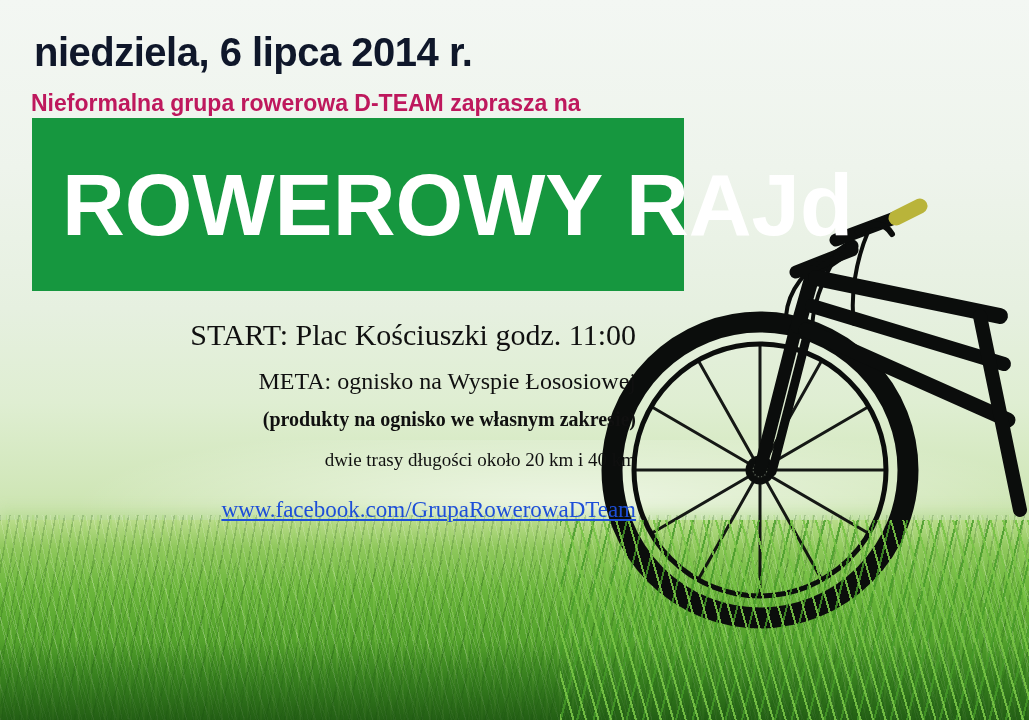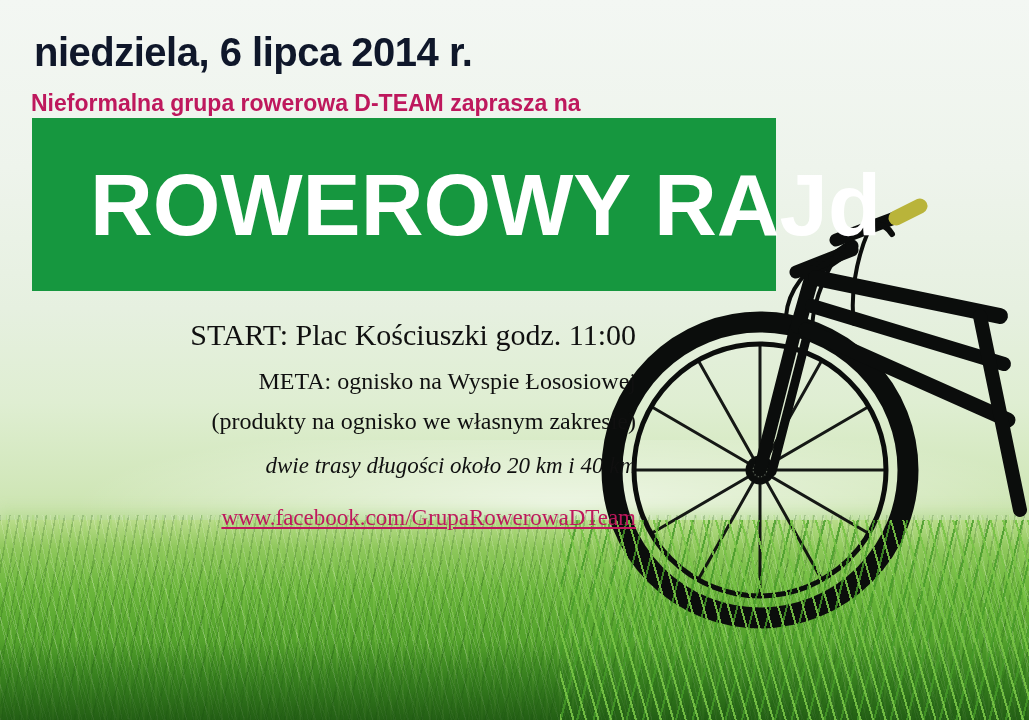--- a/index.html
+++ b/index.html
@@ -116,26 +116,25 @@
     top: 90px;
     font-size: 23px;
     font-weight: bold;
     color: #be185d;
     white-space: nowrap;
   }
   .title-band {
     position: absolute;
     left: 32px;
     top: 118px;
-    width: 716px;
+    width: 652px;
     height: 173px;
     background: #16973f;
     display: flex;
     align-items: center;
-    padding-left: 28px;
   }
   .title-text {
     color: #ffffff;
     font-size: 87px;
     font-weight: bold;
     letter-spacing: 0px;
     padding-left: 30px;
     line-height: 1;
     white-space: nowrap;
   }
@@ -153,41 +152,41 @@
     font-size: 30px;
     margin: 0 0 16px 0;
     white-space: nowrap;
   }
   .line-meta {
     font-size: 24px;
     margin: 0 0 13px 0;
     white-space: nowrap;
   }
   .line-meta2 {
-    font-size: 24px;
+    font-size: 20px;
     margin: 0 0 18px 4px;
     white-space: nowrap;
+    font-weight: bold;
   }
   .line-routes {
-    font-size: 23px;
+    font-size: 19px;
     margin: 0 0 26px 0;
     white-space: nowrap;
-    font-style: italic;
   }
   .line-rules {
     font-size: 23px;
     margin: 0 0 2px 0;
     white-space: nowrap;
   }
   .line-url {
     font-size: 23px;
     margin: 0;
     text-decoration: underline;
     white-space: nowrap;
-    color: #be185d;
+    color: #1d4ed8;
     display: inline-block;
   }
 </style>
 </head>
 <body>
 
 <div id="poster">
 
   <div class="bg-sky"></div>
   <div class="horizon-glow"></div>

